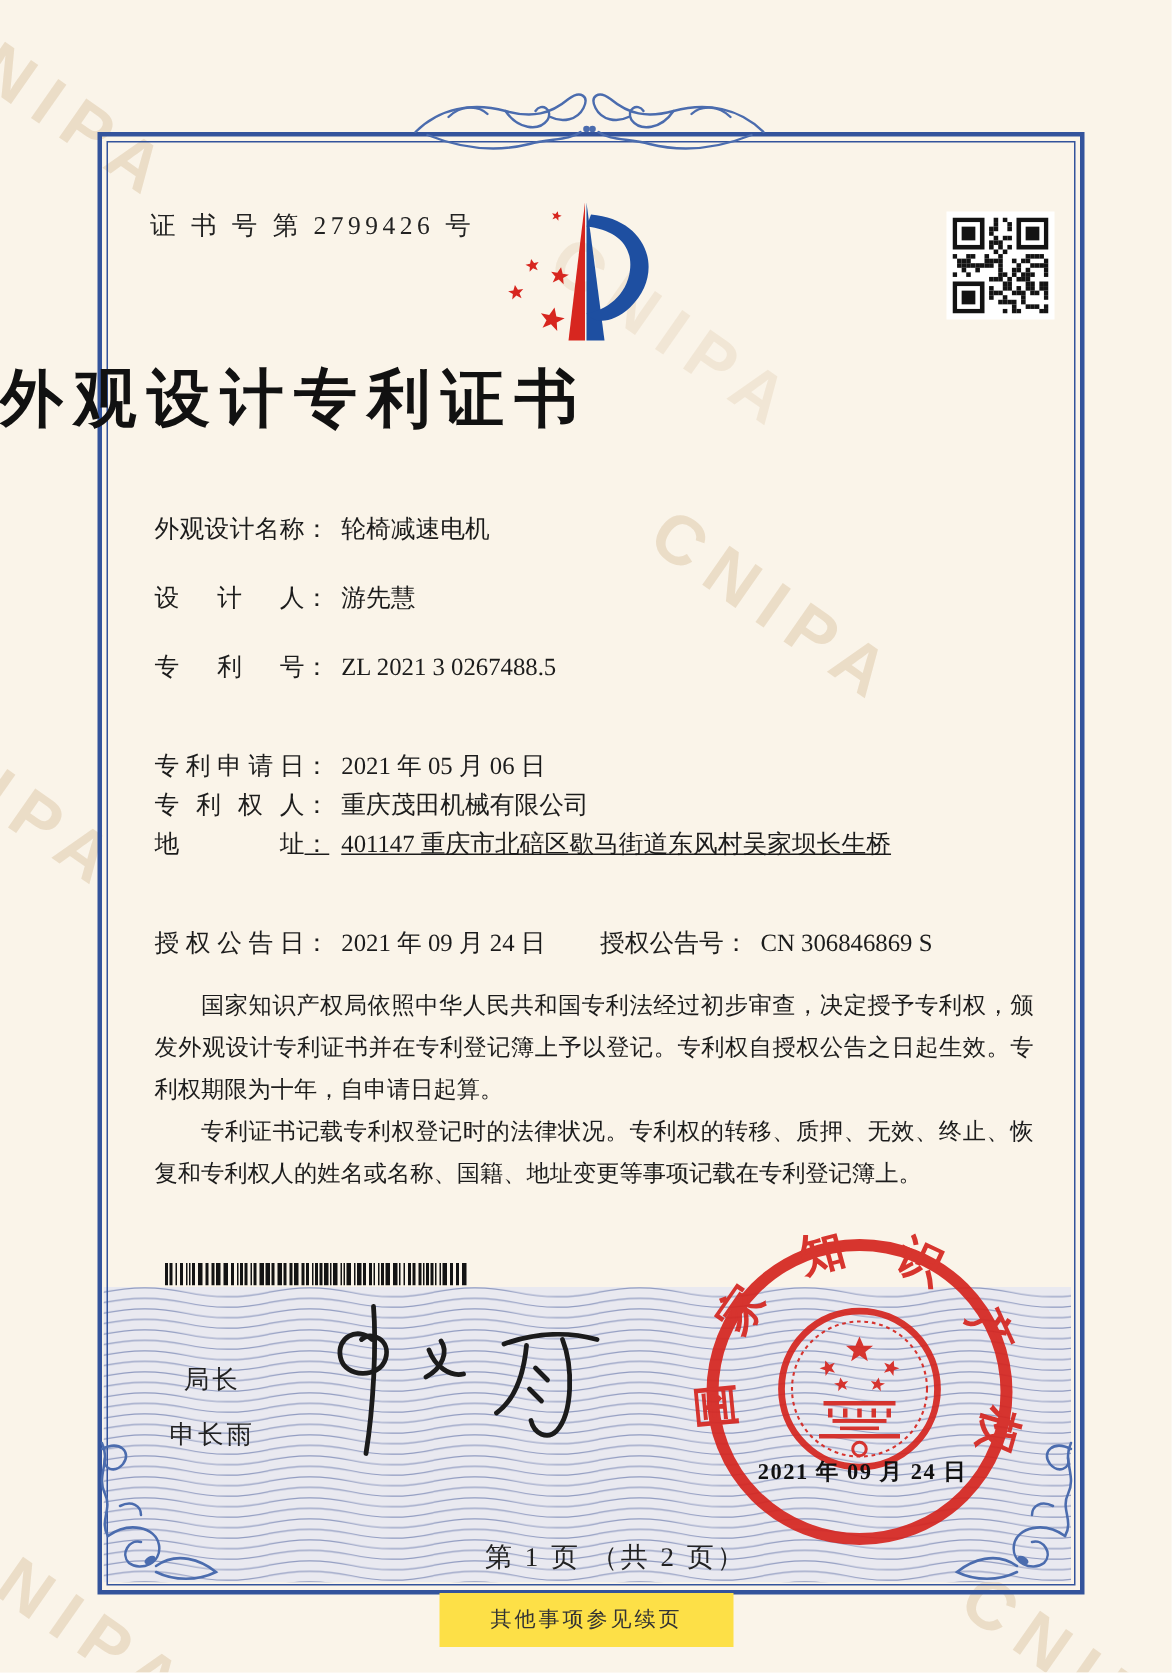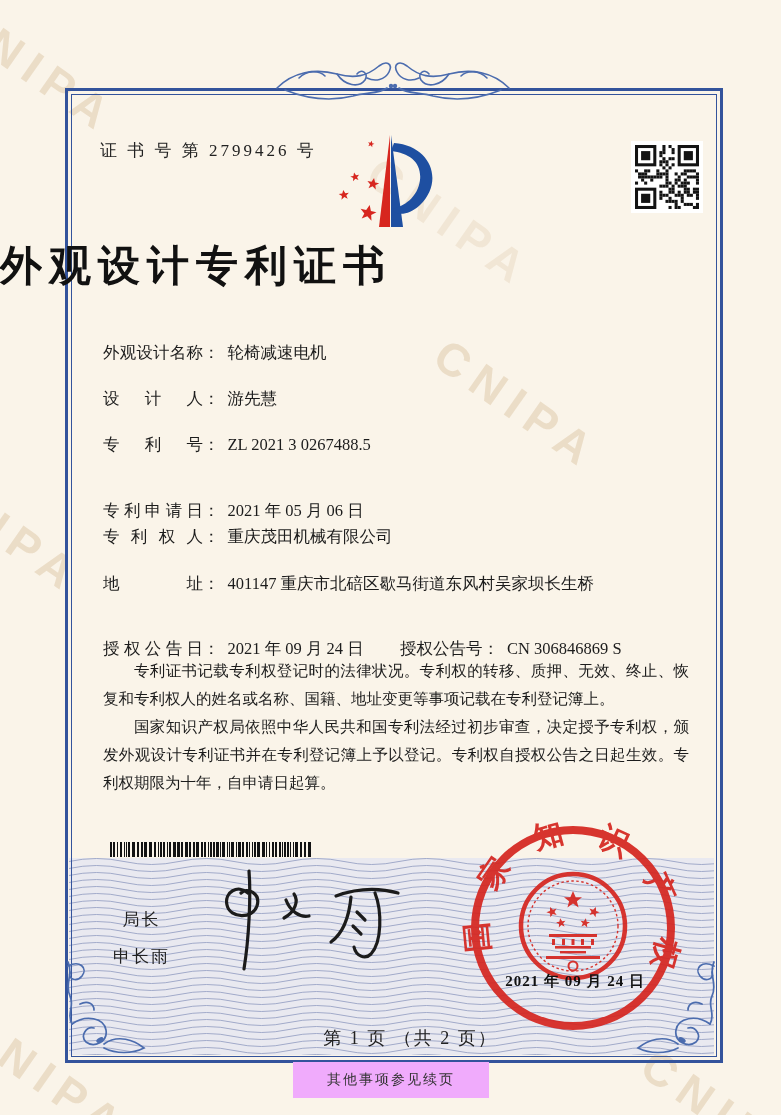--- a/index.html
+++ b/index.html
@@ -45,21 +45,21 @@
              font-family:"Liberation Sans","DejaVu Sans",sans-serif;font-size:17px;color:#222;}
   .sig-block div{margin-bottom:14px;letter-spacing:2px;text-align:center;}
   .signature{position:absolute;left:218px;top:866px;z-index:3;}
 
   .seal{position:absolute;left:462px;top:820px;z-index:3;}
   .seal-date{position:absolute;left:480px;top:972px;width:190px;text-align:center;z-index:4;
              font-size:15px;font-weight:bold;letter-spacing:1px;color:#111;}
 
   .pageline{position:absolute;left:0;top:1026px;width:781px;text-align:center;font-size:18px;
             letter-spacing:2px;color:#222;z-index:2;margin-left:20px;}
-  .contnote{position:absolute;left:293px;top:1062px;width:196px;background:#f0abfc;z-index:2;
+  .contnote{position:absolute;left:293px;top:1062px;width:196px;background:#fde047;z-index:2;
             text-align:center;font-size:14px;letter-spacing:2px;color:#333;padding:9px 0;}
 </style>
 </head>
 <body>
 
 <div class="page">
 
   <div class="wm" style="left:-28px;top:-8px;">CNIPA</div>
   <div class="wm faint" style="left:388px;top:146px;">CNIPA</div>
   <div class="wm" style="left:455px;top:328px;">CNIPA</div>
@@ -275,33 +275,33 @@
   </div>
   <div class="row" style="top:434px;">
     <span class="lbl">专利号</span><span class="colon">：</span><span>ZL 2021 3 0267488.5</span>
   </div>
   <div class="row" style="top:480px;margin-top:20px;">
     <span class="lbl">专利申请日</span><span class="colon">：</span><span>2021 年 05 月 06 日</span>
   </div>
   <div class="row" style="top:526px;">
     <span class="lbl">专利权人</span><span class="colon">：</span><span>重庆茂田机械有限公司</span>
   </div>
-  <div class="row" style="top:573px;">
+  <div class="row" style="top:552px;text-decoration:underline;">
     <span class="lbl">地址</span><span class="colon">：</span><span>401147 重庆市北碚区歇马街道东风村吴家坝长生桥</span>
   </div>
-  <div class="row" style="top:618px;margin-top:20px;">
+  <div class="row" style="top:618px;">
     <span class="lbl">授权公告日</span><span class="colon">：</span><span>2021 年 09 月 24 日</span>
     <span class="grant2">
       <span>授权公告号</span><span class="colon">：</span><span>CN 306846869 S</span>
     </span>
   </div>
 
   <div class="paras">
+    <p>国家知识产权局依照中华人民共和国专利法经过初步审查，决定授予专利权，颁发外观设计专利证书并在专利登记簿上予以登记。专利权自授权公告之日起生效。专利权期限为十年，自申请日起算。</p>
     <p>专利证书记载专利权登记时的法律状况。专利权的转移、质押、无效、终止、恢复和专利权人的姓名或名称、国籍、地址变更等事项记载在专利登记簿上。</p>
-    <p>国家知识产权局依照中华人民共和国专利法经过初步审查，决定授予专利权，颁发外观设计专利证书并在专利登记簿上予以登记。专利权自授权公告之日起生效。专利权期限为十年，自申请日起算。</p>
   </div>
 
   <div class="barcode">
     <svg width="206" height="15" aria-hidden="true">
         <rect x="0" y="0" width="2" height="15" fill="#131313"></rect>
         <rect x="3" y="0" width="2" height="15" fill="#131313"></rect>
         <rect x="7" y="0" width="1" height="15" fill="#131313"></rect>
         <rect x="10" y="0" width="2" height="15" fill="#131313"></rect>
         <rect x="14" y="0" width="1" height="15" fill="#131313"></rect>
         <rect x="16" y="0" width="1" height="15" fill="#131313"></rect>

